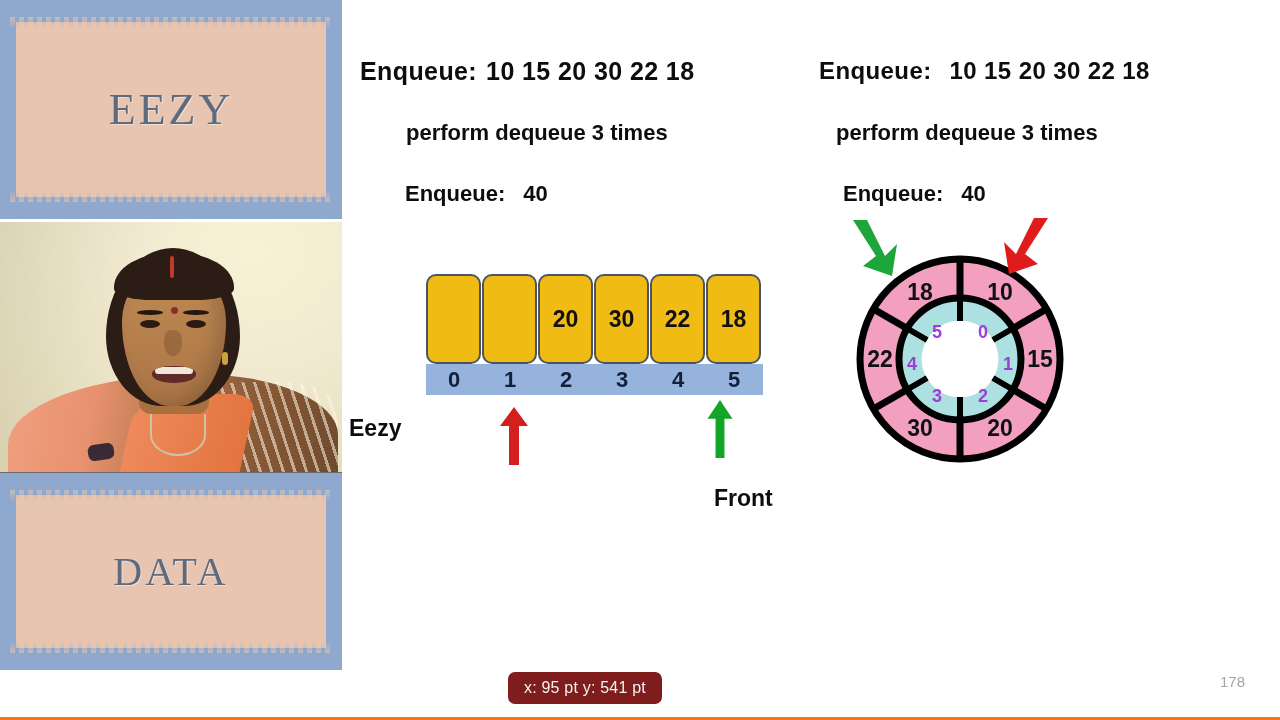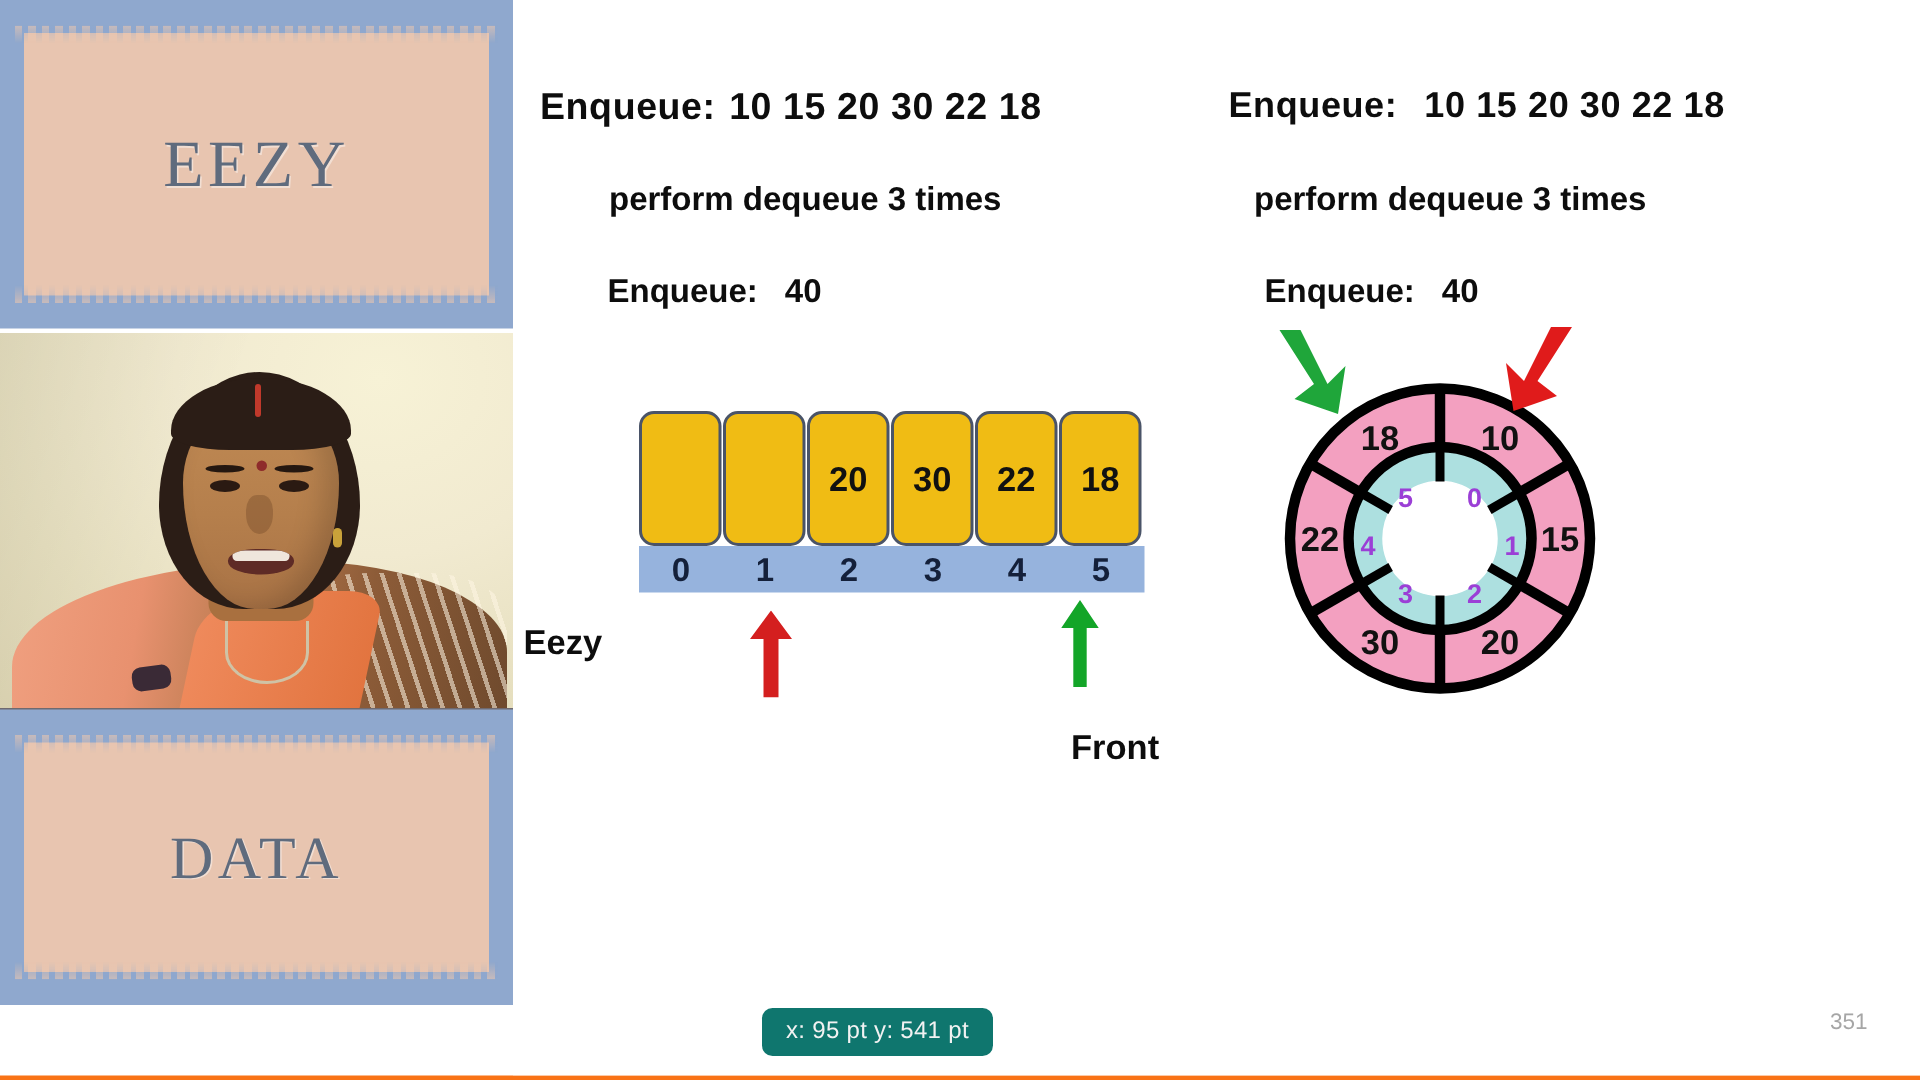--- a/index.html
+++ b/index.html
@@ -357,21 +357,21 @@
 
   
   #circ-green-arrow { position: absolute; left: 505px; top: 218px; }
   #circ-red-arrow   { position: absolute; left: 656px; top: 216px; }
 
   
   #coord-badge {
     position: absolute;
     left: 166px;
     top: 672px;
-    background: #0f766e;
+    background: #7f1d1d;
     color: #f2f2f2;
     font-size: 16px;
     font-family: "Liberation Sans", sans-serif;
     padding: 7px 16px;
     border-radius: 7px;
     white-space: nowrap;
     letter-spacing: 0.2px;
   }
   #page-number {
     position: absolute;
@@ -523,15 +523,15 @@
     <svg id="circ-green-arrow" width="56" height="62" viewBox="0 0 56 62">
       <polygon points="6,2 20,2 38,38 50,26 45,58 16,48 29,38" fill="#1FA63A"></polygon>
     </svg>
 
     <svg id="circ-red-arrow" width="56" height="60" viewBox="0 0 56 60">
       <polygon points="50,2 36,2 18,38 6,26 11,58 40,48 27,38" fill="#E01B1B"></polygon>
     </svg>
 
     <div id="coord-badge">x: 95 pt  y: 541 pt</div>
 
-    <div id="page-number">351</div>
+    <div id="page-number">178</div>
   </div>
 </div>
 
 </body></html>

